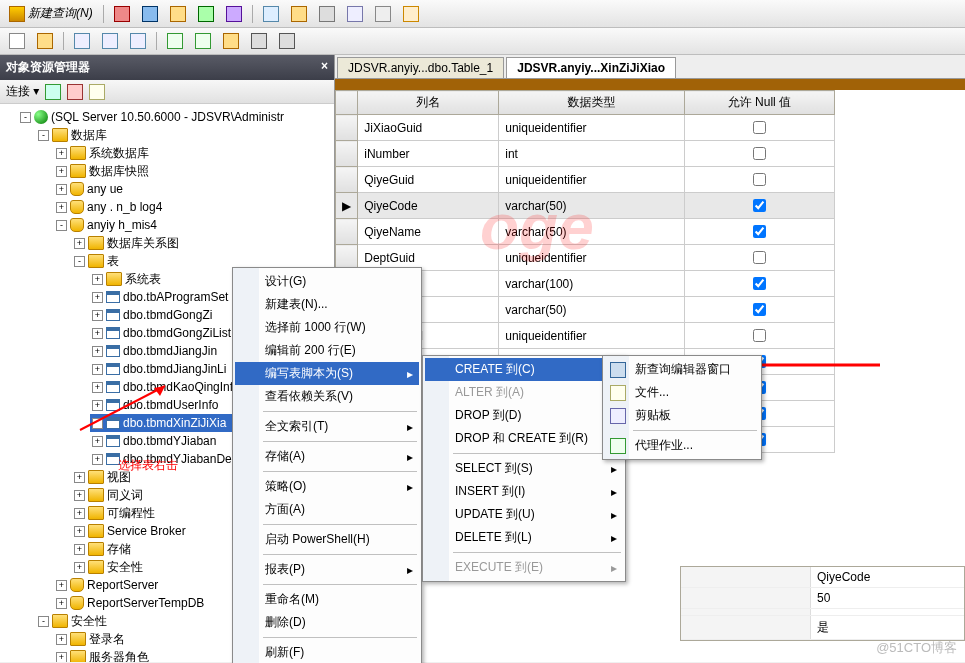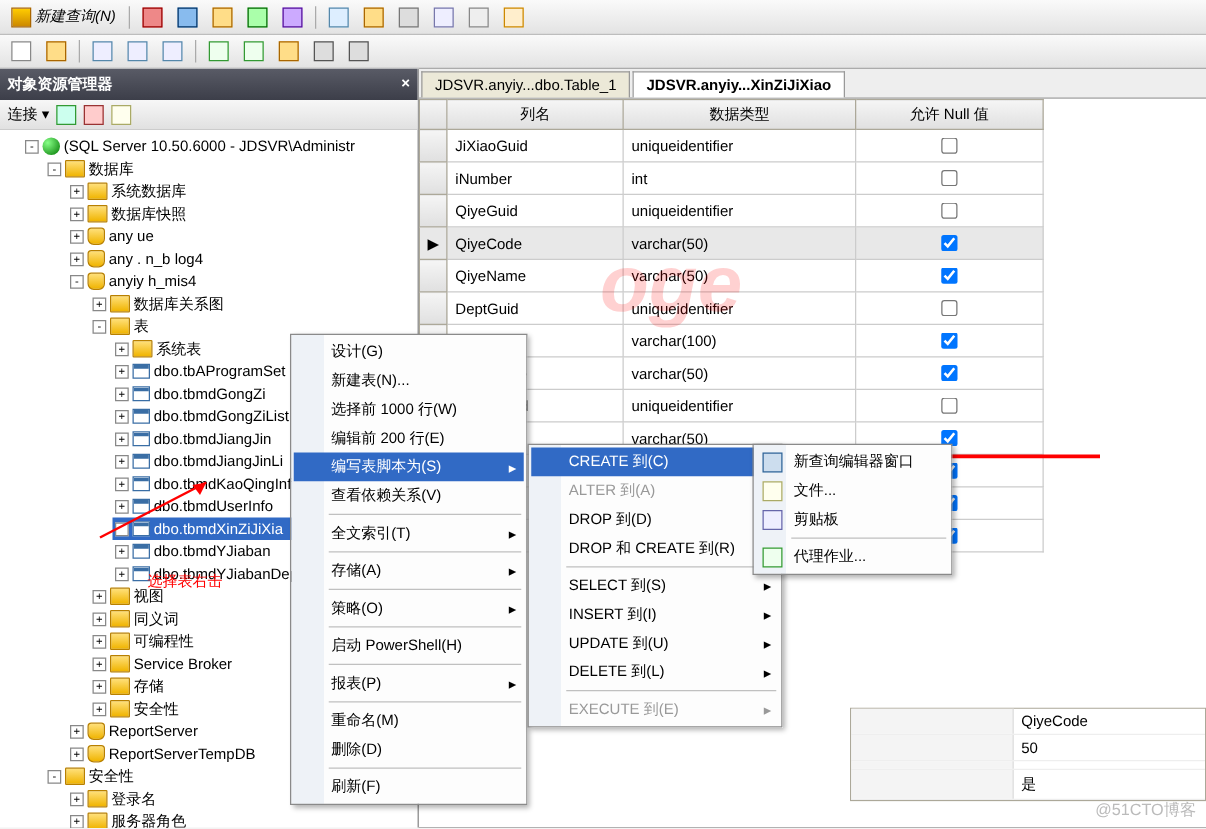--- a/index.html
+++ b/index.html
@@ -15,25 +15,25 @@
 .tree { overflow: auto; flex: 1; padding: 4px 0; position: relative; }
 .tree ul { list-style: none; margin: 0; padding-left: 18px; }
 .tree li { white-space: nowrap; line-height: 18px; }
 .tree .row { display: flex; align-items: center; gap: 3px; padding: 0 2px; }
 .tree .row.sel { background: #316ac5; color: #fff; }
 .toggle { width: 11px; height: 11px; border: 1px solid #888; background:#fff; font-size: 9px; line-height: 9px; text-align: center; cursor: pointer; }
 .folder { width:16px; height:14px; background: linear-gradient(#ffe07a,#f0b400); border:1px solid #b88000; border-radius:1px; display:inline-block; }
 .db { width:14px; height:14px; background: linear-gradient(#ffe07a,#f0b400); border:1px solid #b88000; border-radius:3px 3px 5px 5px; display:inline-block; }
 .tbl { width:14px; height:12px; background:#fff; border:1px solid #3a6ea5; box-shadow: inset 0 3px #3a6ea5; display:inline-block; }
 .srv { width:14px; height:14px; border-radius:50%; background: radial-gradient(circle at 30% 30%, #8f8, #070); display:inline-block; }
-.right { flex:1; display:flex; flex-direction:column; background:#404040; overflow:hidden;justify-content:center; }
+.right { flex:1; display:flex; flex-direction:column; background:#a16207; overflow:hidden;justify-content:center; }
 .tabs { display:flex; background:#eee; padding-top:2px; border-bottom:1px solid #999; }
 .tab { padding:3px 10px; border:1px solid #999; border-bottom:none; background:#ece9d8; margin-left:2px; }
 .tab.active { background:#fff; font-weight:bold; }
-.grid-wrap { flex:1; overflow:auto; background:#fff; }
+.grid-wrap { flex:1; overflow:auto; background:#fff;margin-top:11px; }
 table.grid { border-collapse: collapse; width: 500px; }
 .grid th { background: linear-gradient(#f5f5f5,#e0e0e0); border:1px solid #aca899; padding:3px 6px; text-align:center; font-weight:normal; }
 .grid td { border:1px solid #ccc; padding:3px 6px; text-align:left; }
 .grid td.rh { width:18px; background:linear-gradient(#f5f5f5,#e0e0e0); border-color:#aca899; text-align:center; }
 .grid td.ck { text-align:center; }
 .grid tr.sel td { background:#e8e8e8; }
 .wm { position:absolute; font-size:64px; font-weight:bold; color:rgba(255,0,0,0.18); font-style:italic; pointer-events:none; }
 .wm1 { left:480px; top:190px; }
 .wm-brand { position:absolute; right:8px; bottom:6px; color:#bbb; font-size:13px; pointer-events:none; }
 
@@ -517,20 +517,23 @@
   <div class="sep"></div>
   <div class="item">
       <span>存储(A)</span>
       <span class="arrow">▸</span>
     </div>
   <div class="sep"></div>
   <div class="item">
       <span>策略(O)</span>
       <span class="arrow">▸</span>
     </div>
+  <div class="item">
+      <span>方面(A)</span>
+    </div>
   <div class="sep"></div>
   <div class="item">
       <span>启动 PowerShell(H)</span>
     </div>
   <div class="sep"></div>
   <div class="item">
       <span>报表(P)</span>
       <span class="arrow">▸</span>
     </div>
   <div class="sep"></div>

